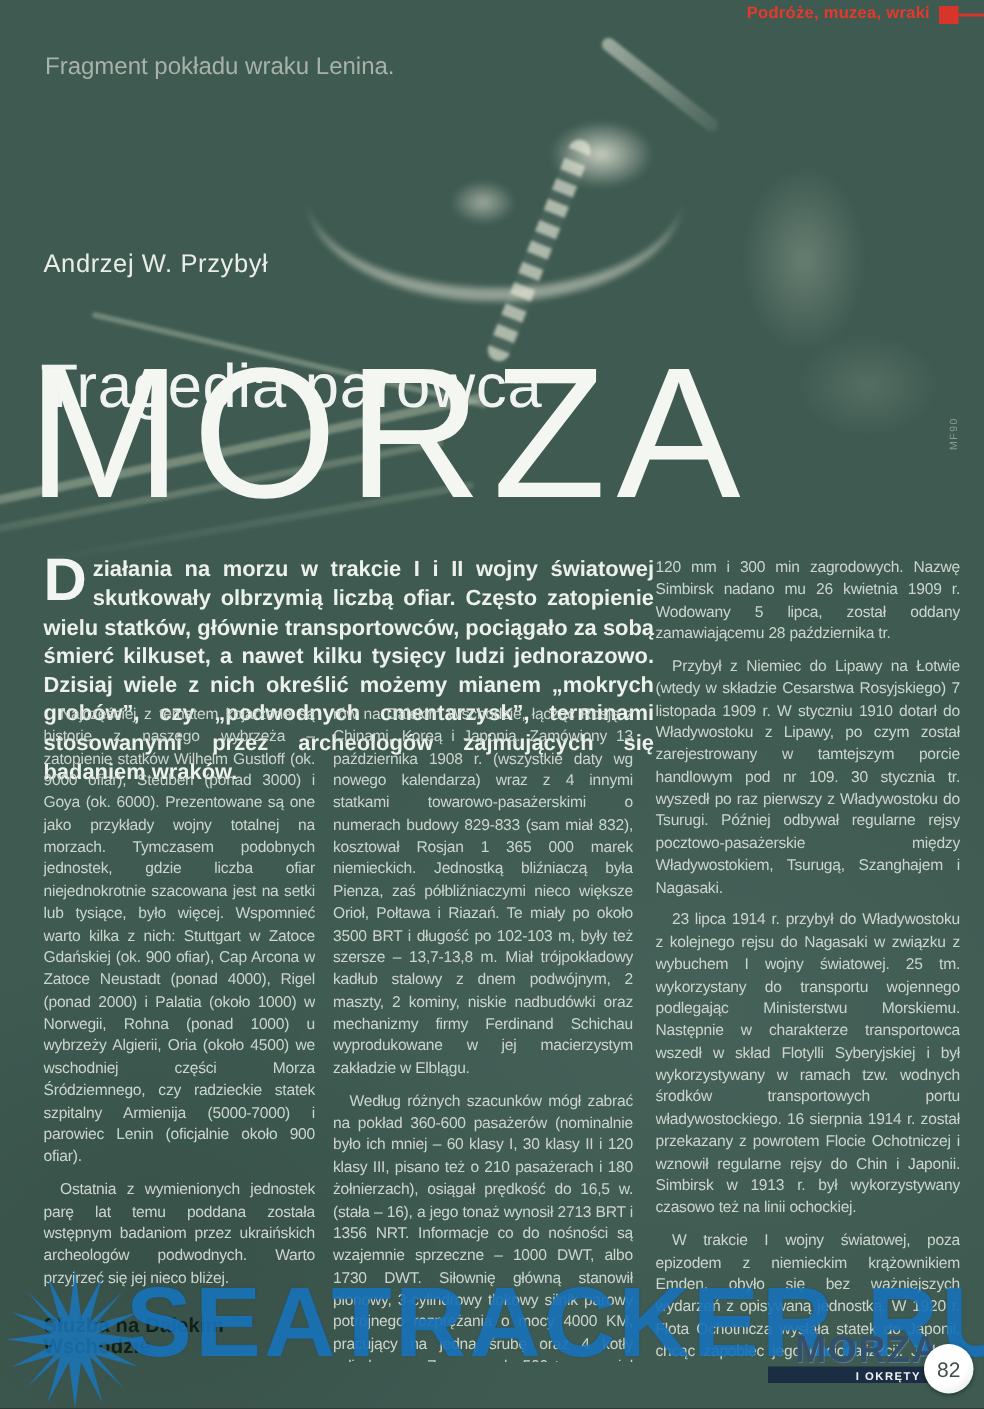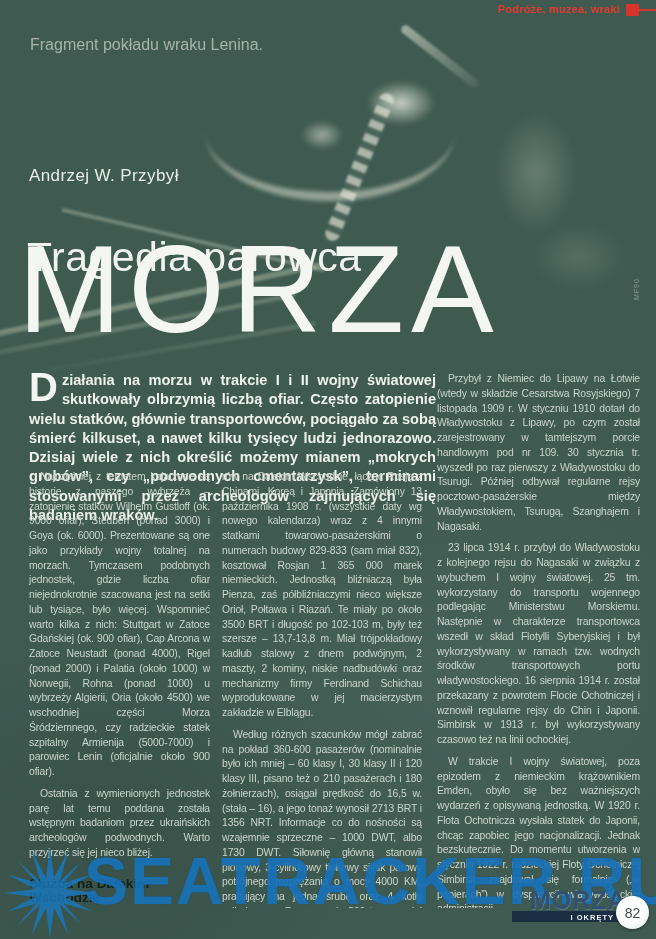--- a/index.html
+++ b/index.html
@@ -138,20 +138,21 @@
     <div class="sec-heading">Służba na Dalekim Wschodzie</div>
 
   </div>
 
   <div class="col col2">
     <p class="cont">rów na Dalekim Wschodzie, łącząc Rosję z Chinami, Koreą i Japonią. Zamówiony 13 października 1908 r. (wszystkie daty wg nowego kalendarza) wraz z 4 innymi statkami towarowo-pasażerskimi o numerach budowy 829-833 (sam miał 832), kosztował Rosjan 1 365 000 marek niemieckich. Jednostką bliźniaczą była Pienza, zaś półbliźniaczymi nieco większe Orioł, Połtawa i Riazań. Te miały po około 3500 BRT i długość po 102-103 m, były też szersze – 13,7-13,8 m. Miał trójpokładowy kadłub stalowy z dnem podwójnym, 2 maszty, 2 kominy, niskie nadbudówki oraz mechanizmy firmy Ferdinand Schichau wyprodukowane w jej macierzystym zakładzie w Elblągu.</p>
     <p>Według różnych szacunków mógł zabrać na pokład 360-600 pasażerów (nominalnie było ich mniej – 60 klasy I, 30 klasy II i 120 klasy III, pisano też o 210 pasażerach i 180 żołnierzach), osiągał prędkość do 16,5 w. (stała – 16), a jego tonaż wynosił 2713 BRT i 1356 NRT. Informacje co do nośności są wzajemnie sprzeczne – 1000 DWT, albo 1730 DWT. Siłownię główną stanowił pionowy, 3-cylindrowy tłokowy silnik parowy potrójnego rozprężania o mocy 4000 KM, pracujący na jedną śrubę oraz 4 kotły cylindryczne. Zapas węgla 500 t zapewniał zasięg 6080 Mm przy prędkości 10 w. (wg innych było to 13 000 Mm/14 w.). Statek mógł być uzbrojony w 3 armaty kal.</p>
   </div>
 
   <div class="col col3">
+    <p class="cont">120 mm i 300 min zagrodowych. Nazwę Simbirsk nadano mu 26 kwietnia 1909 r. Wodowany 5 lipca, został oddany zamawiającemu 28 października tr.</p>
     <p>Przybył z Niemiec do Lipawy na Łotwie (wtedy w składzie Cesarstwa Rosyjskiego) 7 listopada 1909 r. W styczniu 1910 dotarł do Władywostoku z Lipawy, po czym został zarejestrowany w tamtejszym porcie handlowym pod nr 109. 30 stycznia tr. wyszedł po raz pierwszy z Władywostoku do Tsurugi. Później odbywał regularne rejsy pocztowo-pasażerskie między Władywostokiem, Tsurugą, Szanghajem i Nagasaki.</p>
     <p>23 lipca 1914 r. przybył do Władywostoku z kolejnego rejsu do Nagasaki w związku z wybuchem I wojny światowej. 25 tm. wykorzystany do transportu wojennego podlegając Ministerstwu Morskiemu. Następnie w charakterze transportowca wszedł w skład Flotylli Syberyjskiej i był wykorzystywany w ramach tzw. wodnych środków transportowych portu władywostockiego. 16 sierpnia 1914 r. został przekazany z powrotem Flocie Ochotniczej i wznowił regularne rejsy do Chin i Japonii. Simbirsk w 1913 r. był wykorzystywany czasowo też na linii ochockiej.</p>
     <p>W trakcie I wojny światowej, poza epizodem z niemieckim krążownikiem Emden, obyło się bez ważniejszych wydarzeń z opisywaną jednostką. W 1920 r. Flota Ochotnicza wysłała statek do Japonii, chcąc zapobiec jego nacjonalizacji. Jednak bezskutecznie. Do momentu utworzenia w styczniu 1922 r. radzieckiej Floty Ochotniczej Simbirsk znajdował się formalnie („w papierach”) w dyspozycji władywostockiej administracji</p>
   </div>
 
   <div class="watermark">
     <svg class="wm-star" viewBox="0 0 100 100">
       <g fill="#1a78bf">
         <polygon points="50,0 55,38 50,50 45,38"></polygon>
         <polygon points="50,100 55,62 50,50 45,62"></polygon>

